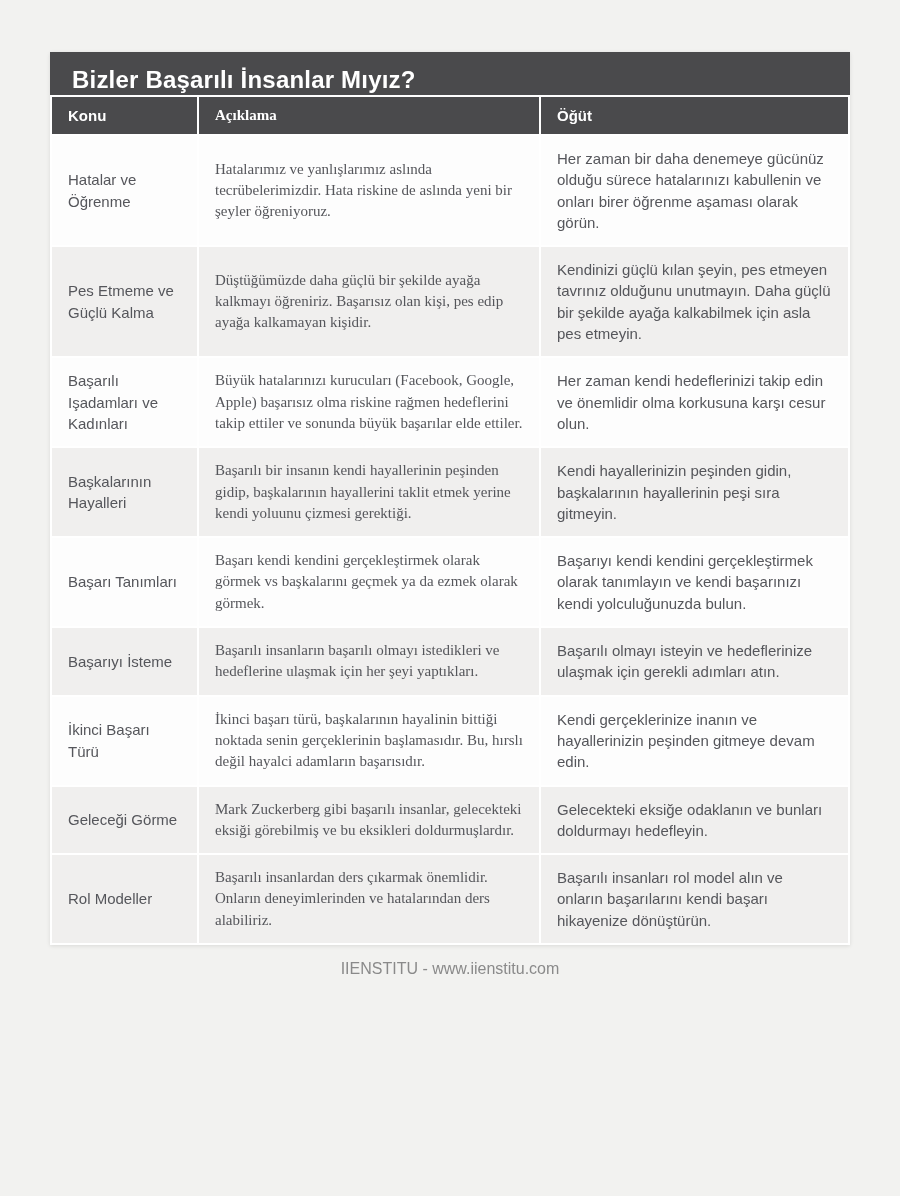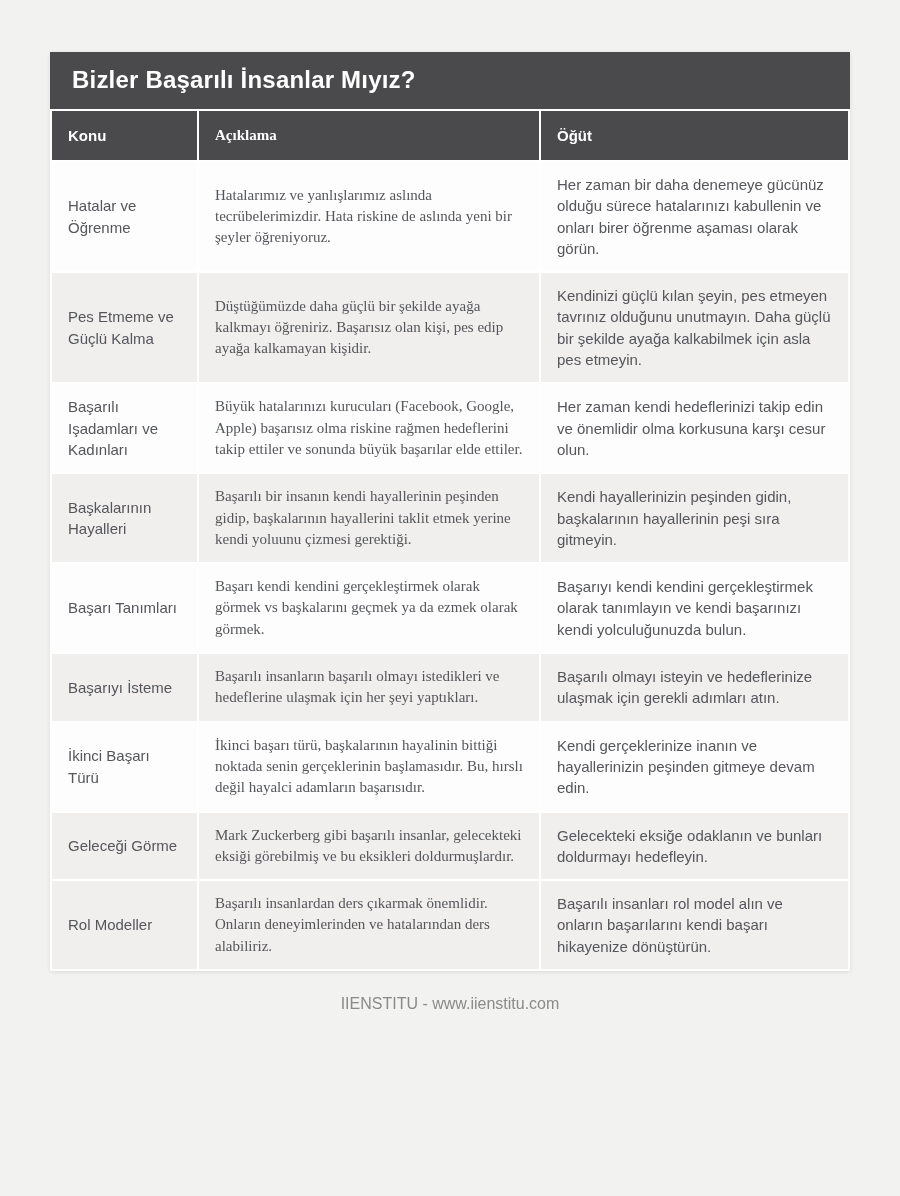--- a/index.html
+++ b/index.html
@@ -9,21 +9,21 @@
     background: #f2f2f0;
     font-family: "Liberation Sans", sans-serif;
   }
   .page { padding: 52px 50px 0 50px; }
   .card {
     background: #ffffff;
     box-shadow: 0 1px 4px rgba(0,0,0,0.10);
   }
   .title-bar {
     background: #4a4a4c;
-    padding: 14px 22px 15px 22px;
+    padding: 14px 22px 1px 22px;
   }
   .title-bar h1 {
     margin: 0;
     color: #ffffff;
     font-size: 24px;
     font-weight: bold;
     letter-spacing: 0.2px;
   }
   table {
     width: 100%;
@@ -31,36 +31,36 @@
     border-spacing: 2px;
     table-layout: fixed;
     background: #ffffff;
   }
   th {
     background: #4a4a4c;
     color: #ffffff;
     text-align: left;
     font-size: 15px;
     font-weight: bold;
-    padding: 16px 16px;
+    padding: 10px 16px;
   }
   td {
     font-size: 15px;
     color: #55565b;
     line-height: 1.42;
     padding: 12px 16px;
     vertical-align: middle;
     background: #fdfdfd;
   }
   tr.alt td { background: #f0efee; }
   .col-0 { width: 145px; }
   .col-1 { width: 340px; font-family: Liberation Serif, serif; }
   .footer {
     text-align: center;
-    margin-top: 24px;
+    margin-top: 15px;
     color: #8a8a8a;
     font-size: 16px;
   }
 </style>
 </head>
 <body>
 
 <div class="page">
   <div class="card">
     <div class="title-bar">

